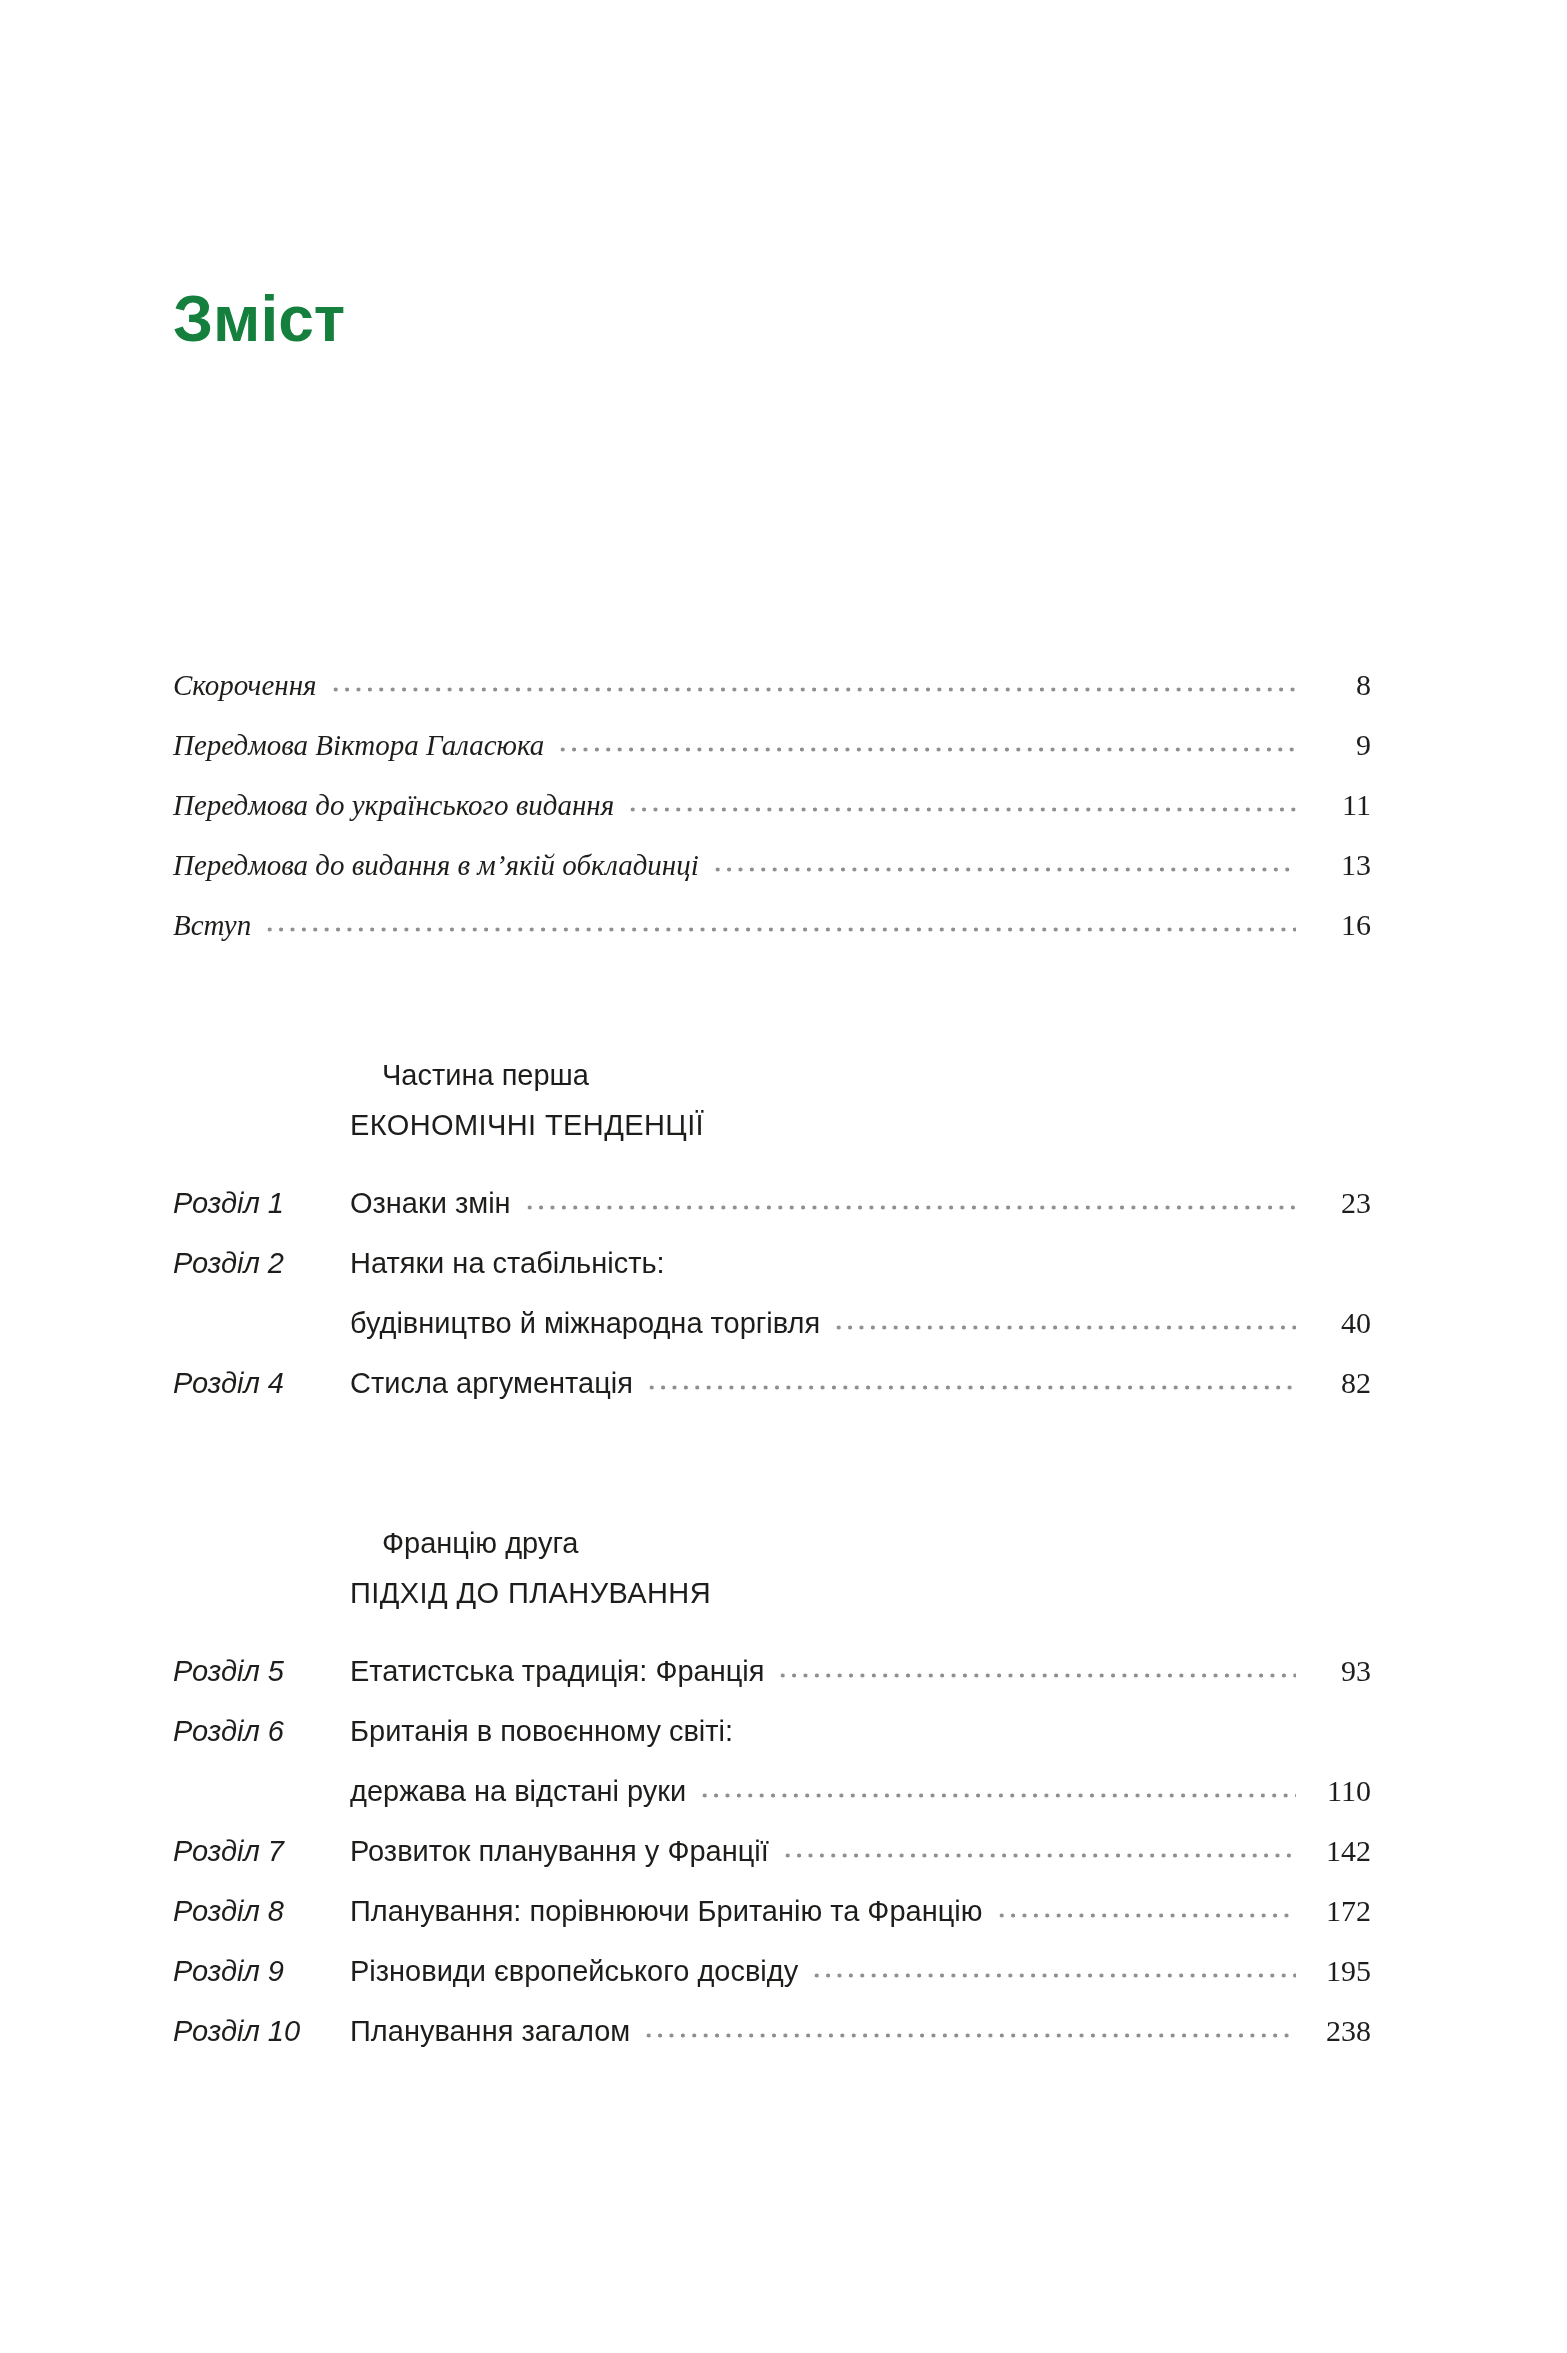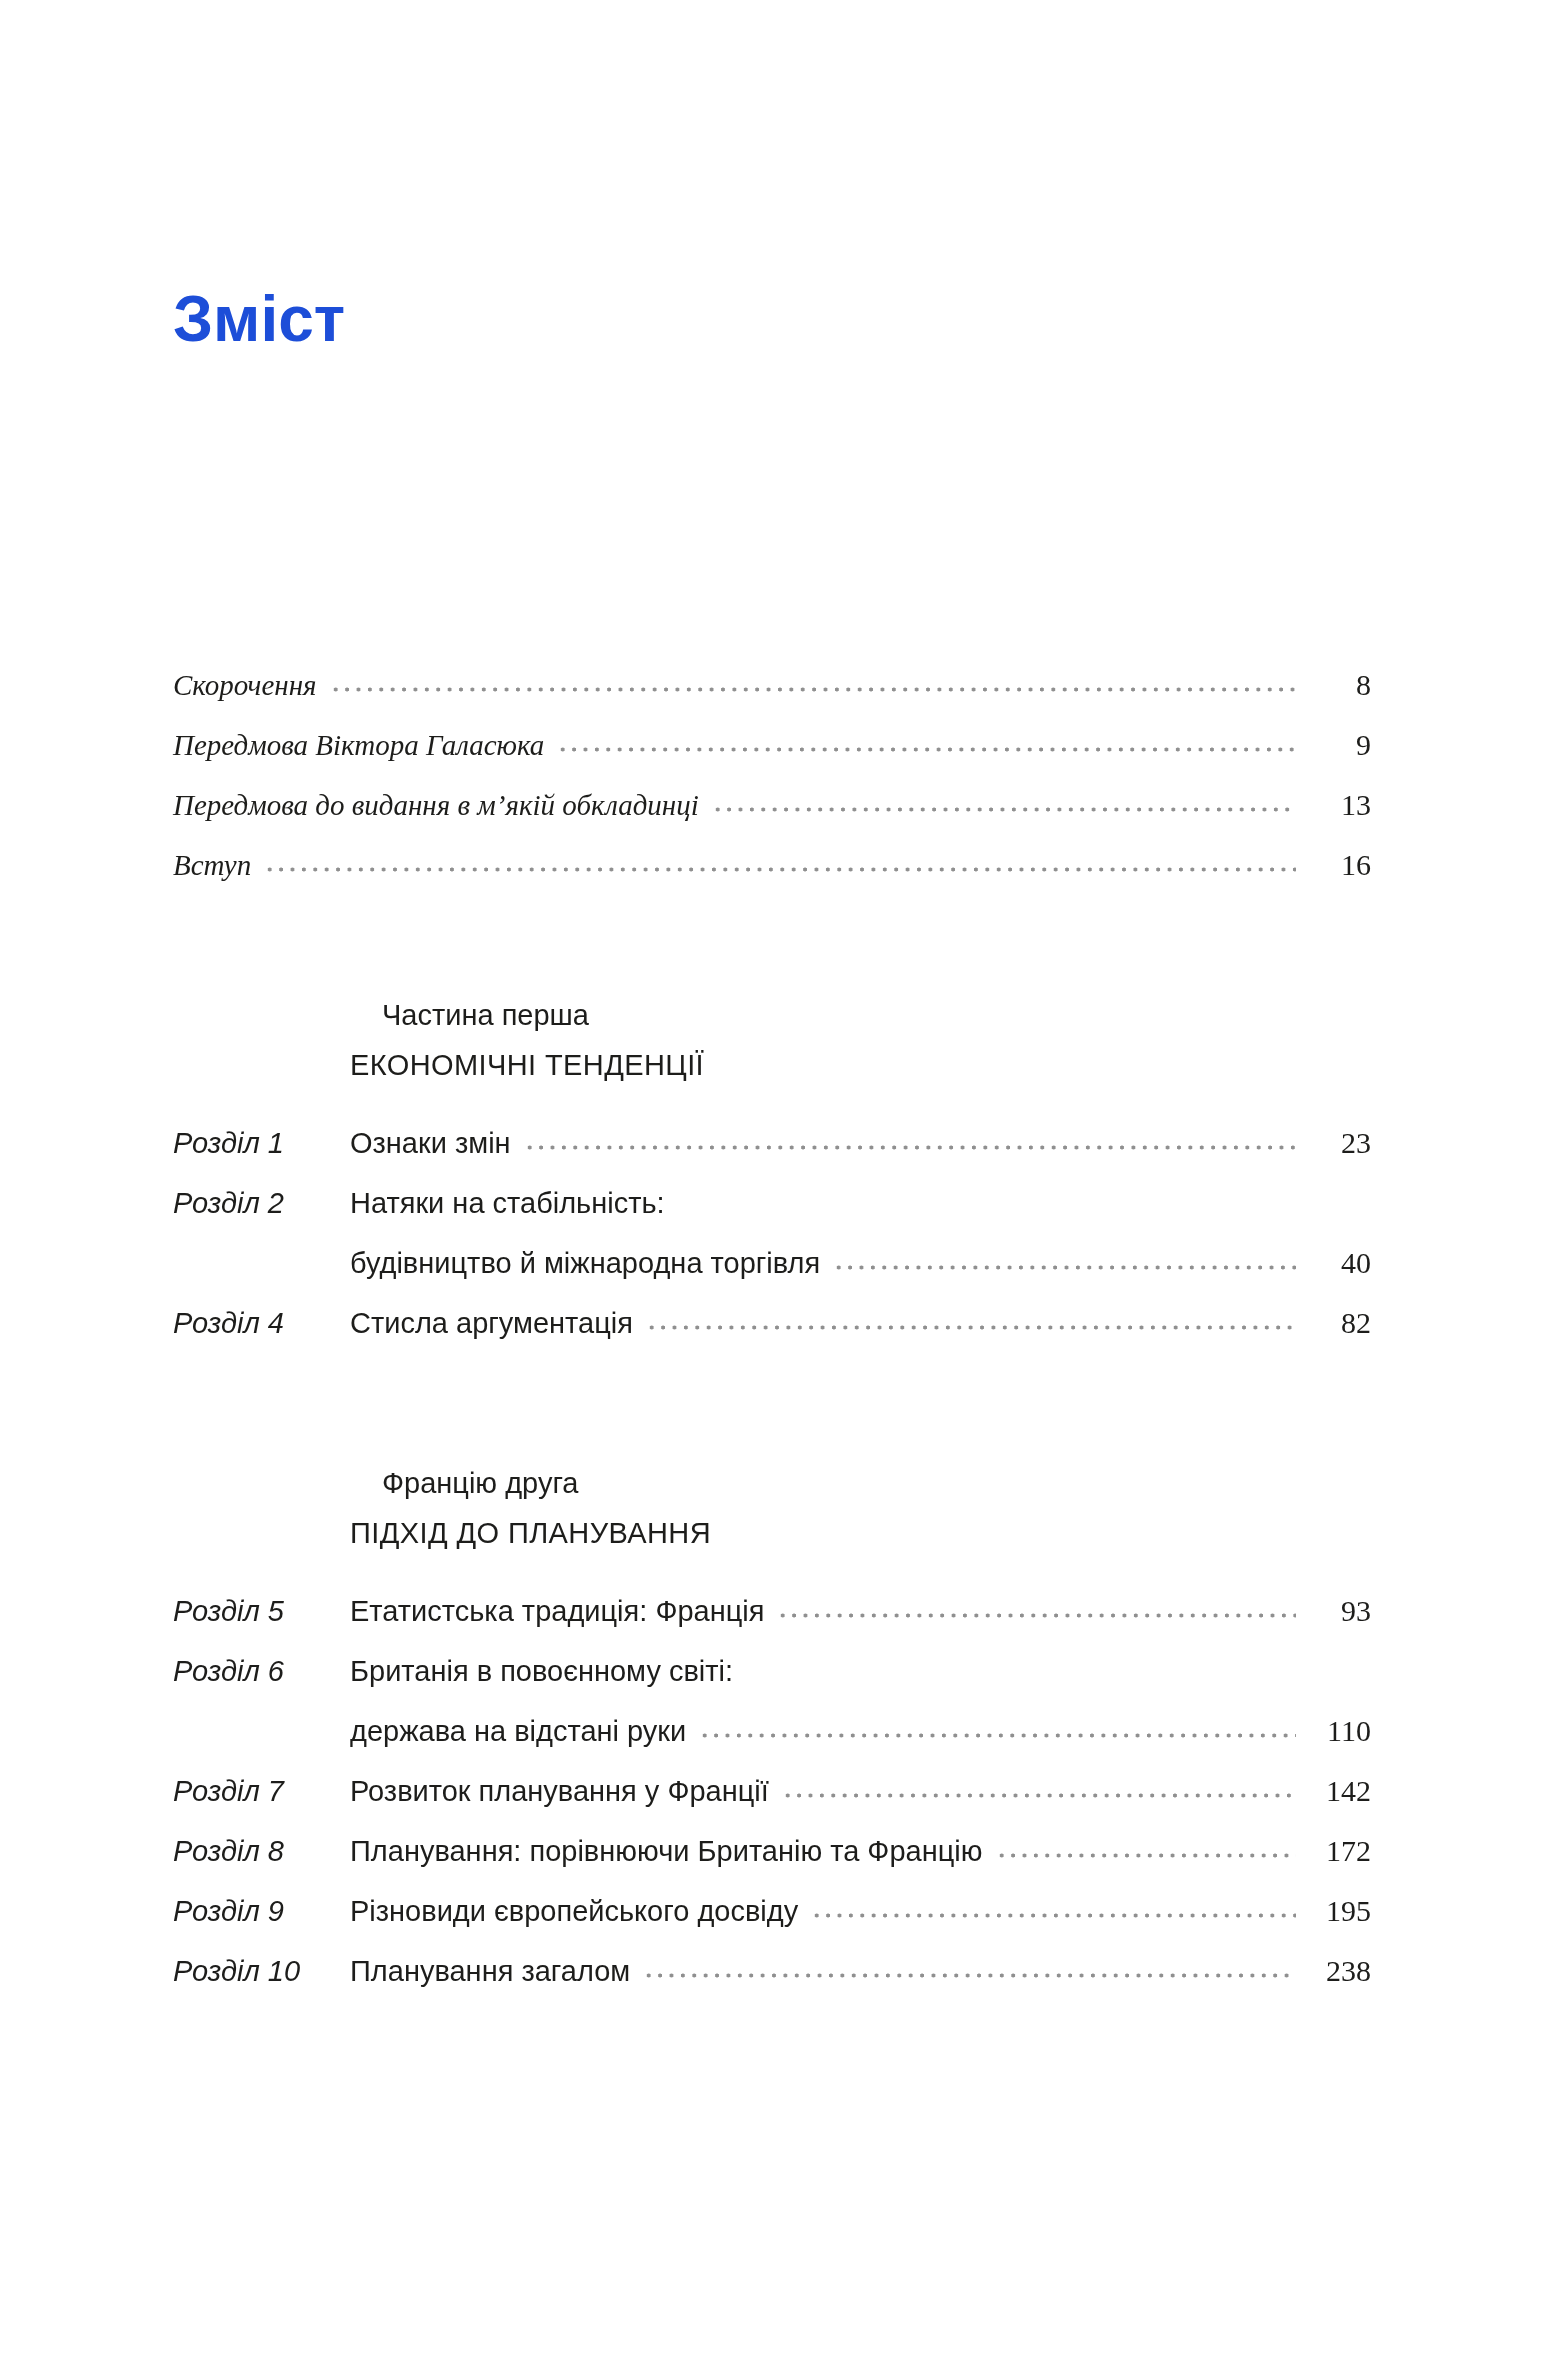--- a/index.html
+++ b/index.html
@@ -15,21 +15,21 @@
     width: 1568px;
     height: 2354px;
     padding: 287px 197px 0 173px;
     overflow: hidden;
   }
   .book-title {
     font-size: 64px;
     font-weight: 700;
     letter-spacing: 0;
     line-height: 1;
-    color: #1d4ed8;
+    color: #15803d;
   }
   .front-matter { margin-top: 304px; }
   .toc-row {
     display: flex;
     align-items: baseline;
     font-size: 29px;
     line-height: 60px;
     white-space: nowrap;
   }
   .italic-serif {
@@ -82,20 +82,25 @@
   <div class="front-matter">
     <div class="toc-row">
       <span class="entry-title italic-serif">Скорочення</span>
       <span class="leader"></span>
       <span class="page-num">8</span>
     </div>
     <div class="toc-row">
       <span class="entry-title italic-serif">Передмова Віктора Галасюка</span>
       <span class="leader"></span>
       <span class="page-num">9</span>
+    </div>
+    <div class="toc-row">
+      <span class="entry-title italic-serif">Передмова до українського видання</span>
+      <span class="leader"></span>
+      <span class="page-num">11</span>
     </div>
     <div class="toc-row">
       <span class="entry-title italic-serif">Передмова до видання в м’якій обкладинці</span>
       <span class="leader"></span>
       <span class="page-num">13</span>
     </div>
     <div class="toc-row">
       <span class="entry-title italic-serif">Вступ</span>
       <span class="leader"></span>
       <span class="page-num">16</span>

